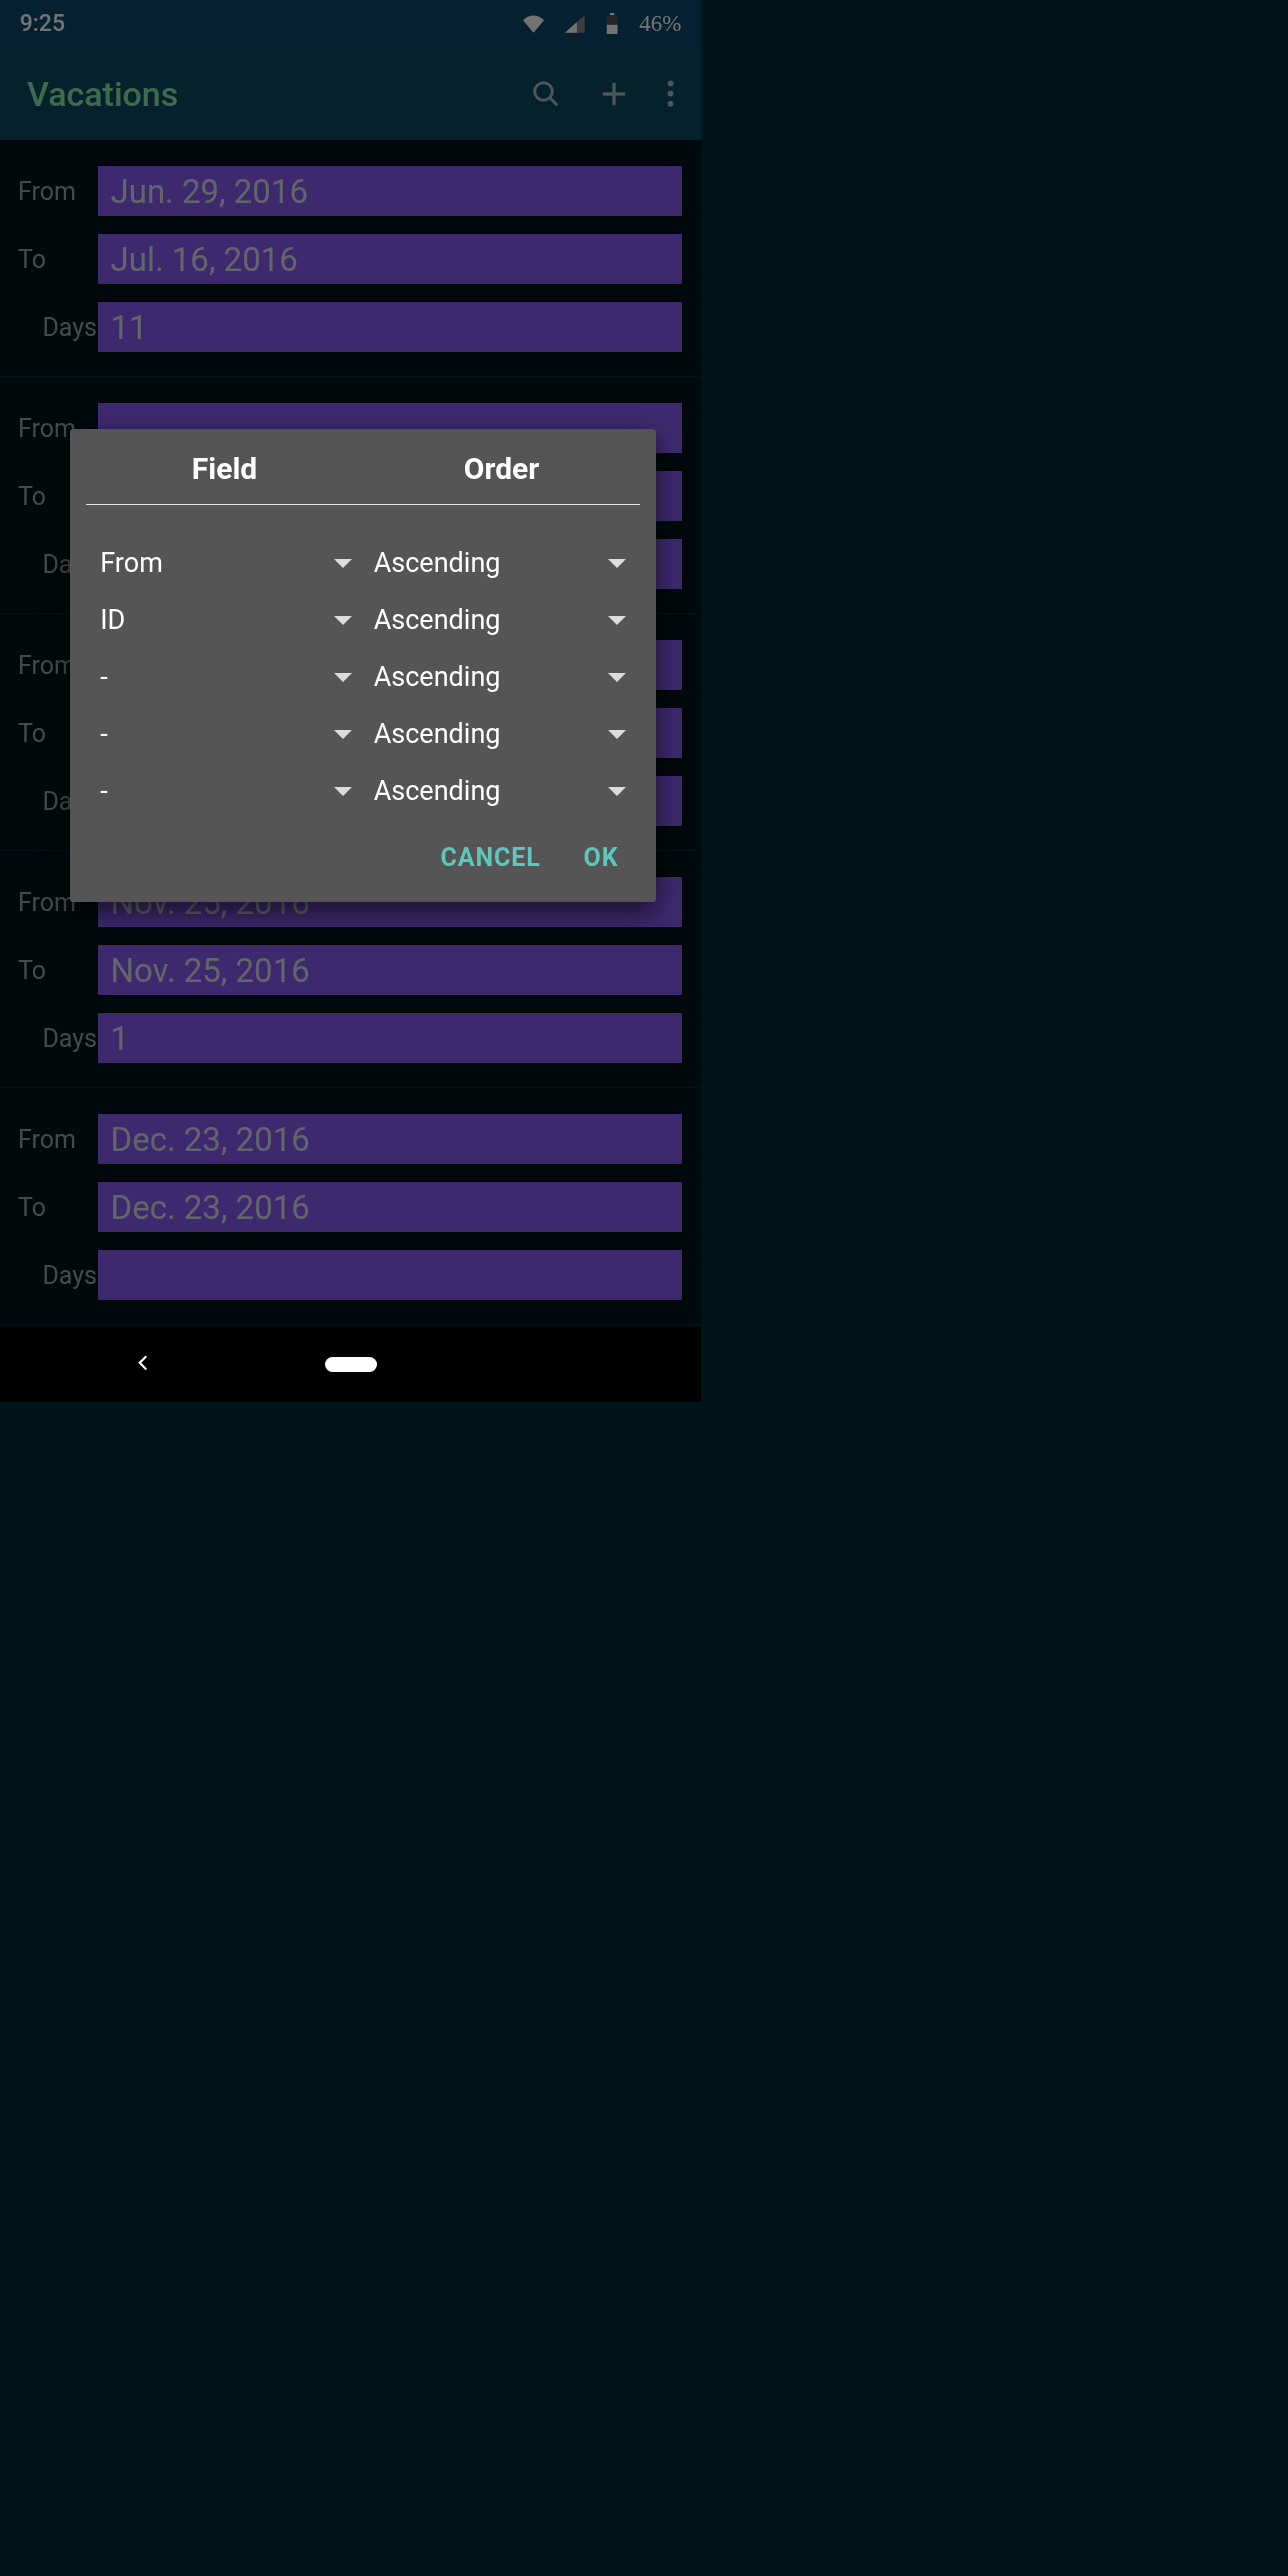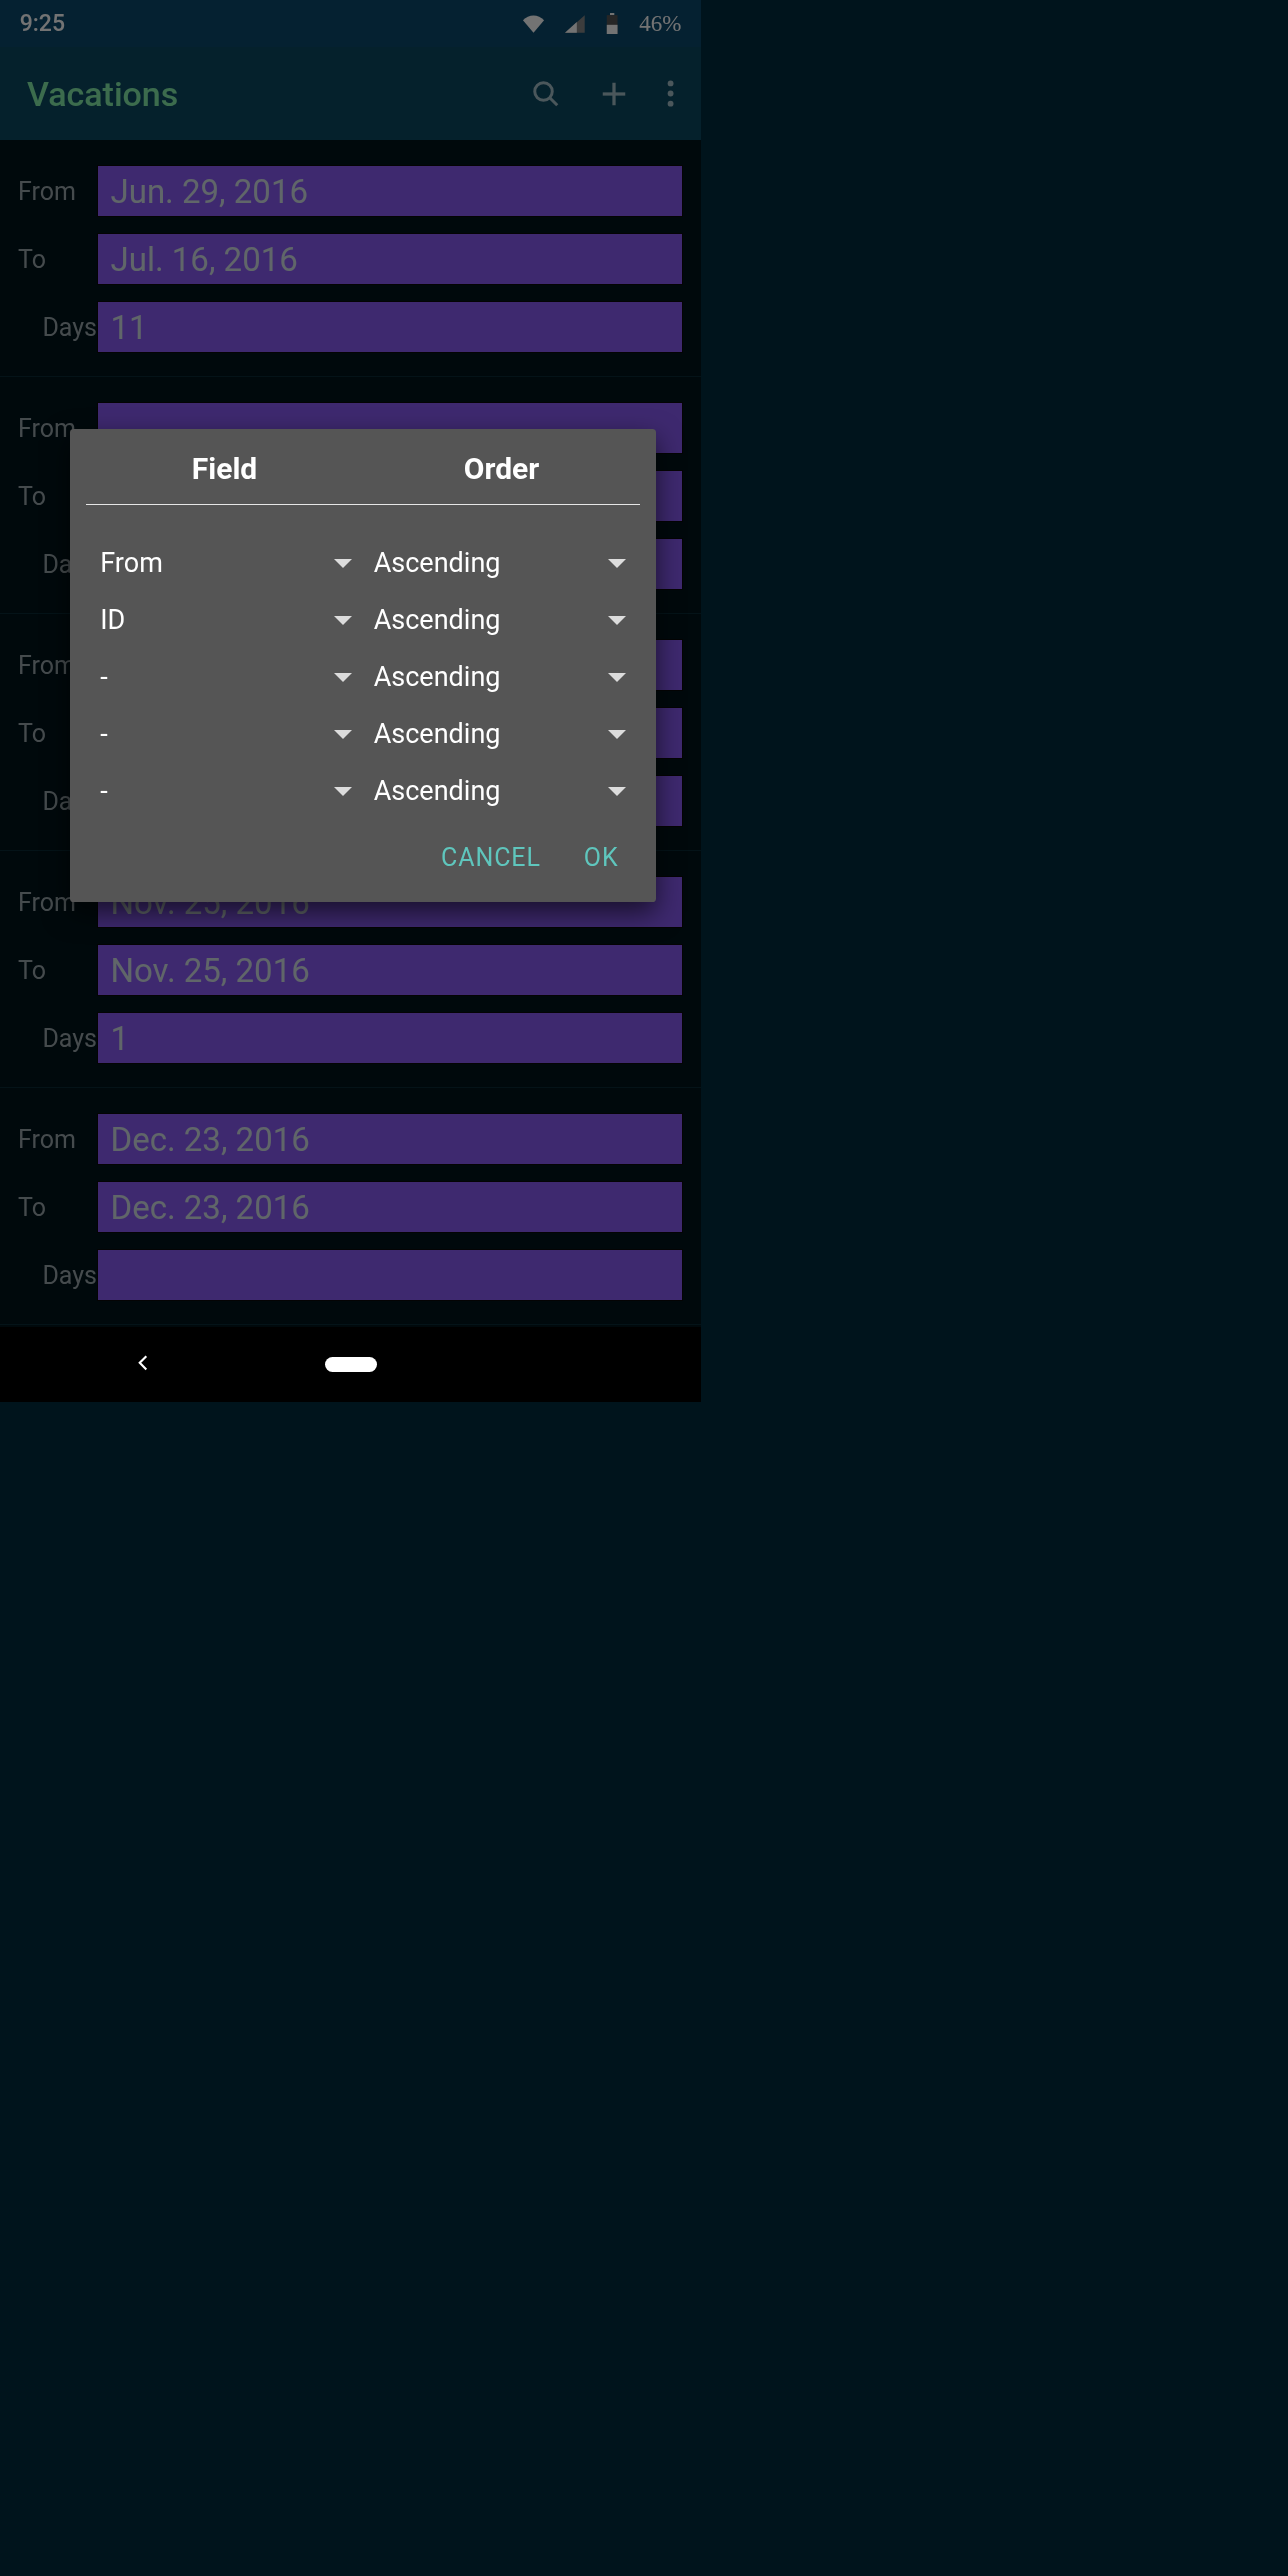--- a/index.html
+++ b/index.html
@@ -126,21 +126,21 @@
     border-top: 9px solid #dcdcdc;
   }
   .dialog-actions {
     display: flex;
     justify-content: flex-end;
     gap: 43px;
     padding: 23px 21.5px 21.5px 0;
   }
   .dialog-actions span {
     font-size: 25px;
-    font-weight: 400;
+    font-weight: 700;
     letter-spacing: 0.9px;
     color: #5fc6bd;
   }
 
   
   .nav-bar {
     position: absolute;
     left: 0; right: 0; bottom: 0;
     height: 75px;
     background: #000;

